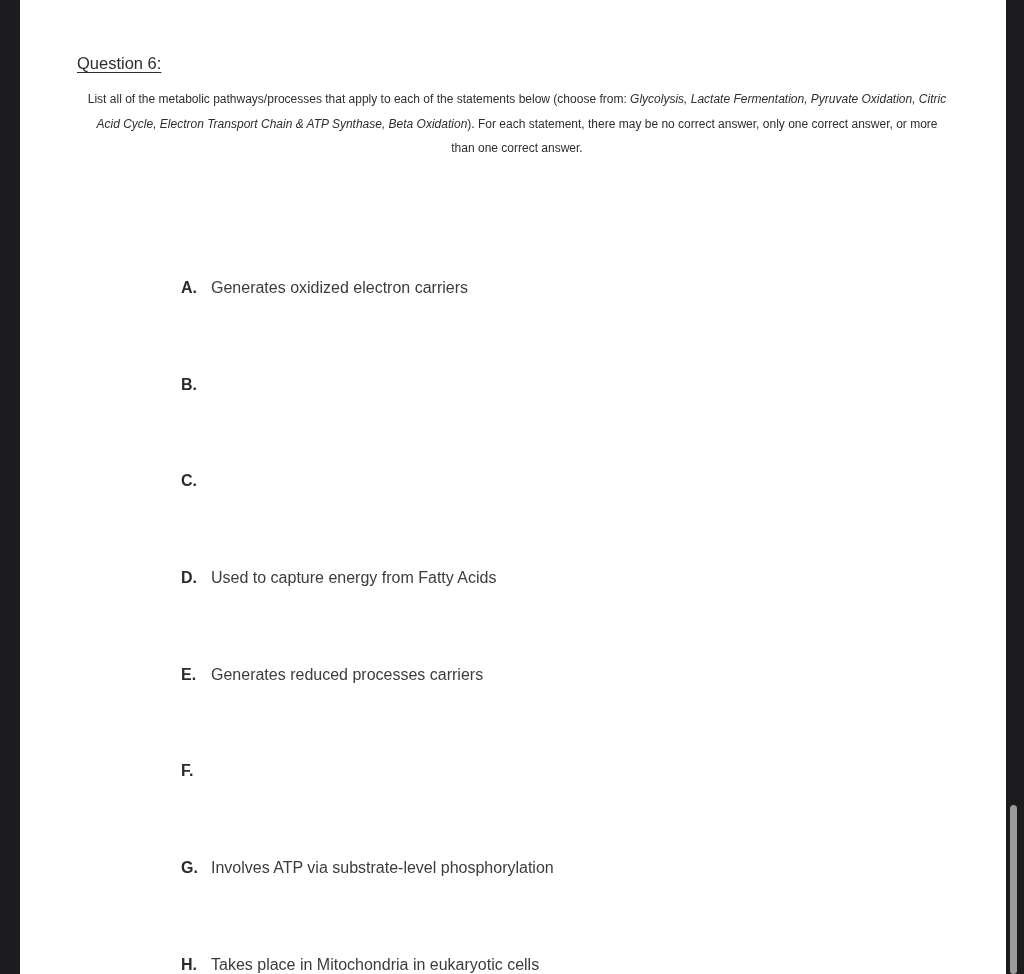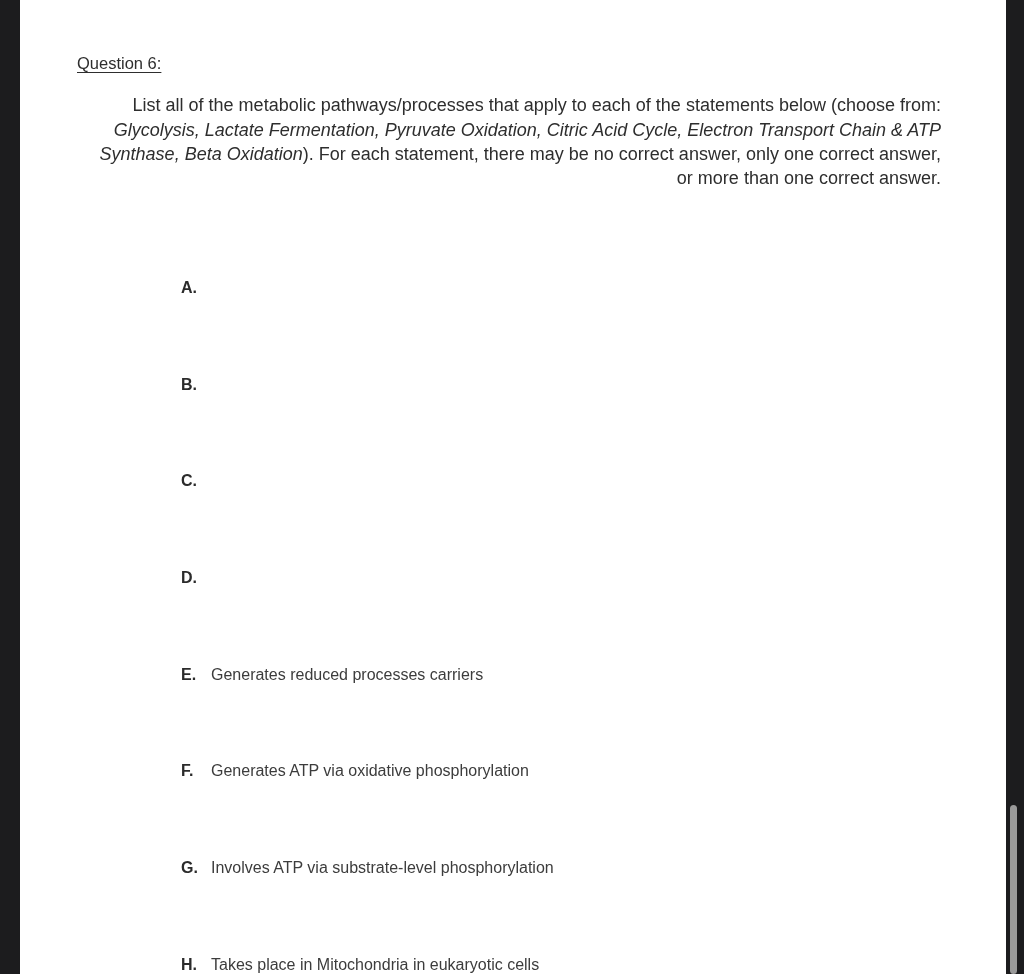--- a/index.html
+++ b/index.html
@@ -74,26 +74,26 @@
     margin: 0 0 2px 0;
     display: inline-block;
     text-decoration: underline;
     text-underline-offset: 3px;
   }
   .q-heading-wrap {
     display: block;
     margin-bottom: 1px;
   }
   .q-intro {
-    font-size: 18px;
+    font-size: 12px;
     line-height: 24.3px;
     color: #2e2e2e;
-    margin: 16px;
+    margin: 10px;
     max-width: 862px;
-    text-align: right;
+    text-align: center;
   }
   .q-intro .ital {
     font-style: italic;
   }
   .items {
     position: absolute;
     left: 104px;
     top: 225px;
     width: 800px;
   }
@@ -131,42 +131,43 @@
       <span class="q-heading-wrap">
         <span class="q-heading">Question 6:</span>
       </span>
 
       <p class="q-intro"><span>List all of the metabolic pathways/processes that apply to each of the statements below (choose from: </span><span class="ital">Glycolysis, Lactate Fermentation, Pyruvate Oxidation, Citric Acid Cycle, Electron Transport Chain &amp; ATP Synthase, Beta Oxidation</span><span>).  For each statement, there may be no correct answer, only one correct answer, or more than one correct answer.</span></p>
 
       <div class="items">
 
         <div class="item">
           <span class="item-letter">A.</span>
+          <span class="item-text">Generates oxidized electron carriers</span>
         </div>
 
         <div class="item">
           <span class="item-letter">B.</span>
         </div>
 
         <div class="item">
           <span class="item-letter">C.</span>
         </div>
 
         <div class="item">
           <span class="item-letter">D.</span>
+          <span class="item-text">Used to capture energy from Fatty Acids</span>
         </div>
 
         <div class="item">
           <span class="item-letter">E.</span>
           <span class="item-text">Generates reduced processes carriers</span>
         </div>
 
         <div class="item">
           <span class="item-letter">F.</span>
-          <span class="item-text">Generates ATP via oxidative phosphorylation</span>
         </div>
 
         <div class="item">
           <span class="item-letter">G.</span>
           <span class="item-text">Involves ATP via substrate-level phosphorylation</span>
         </div>
 
         <div class="item">
           <span class="item-letter">H.</span>
           <span class="item-text">Takes place in Mitochondria in eukaryotic cells</span>

